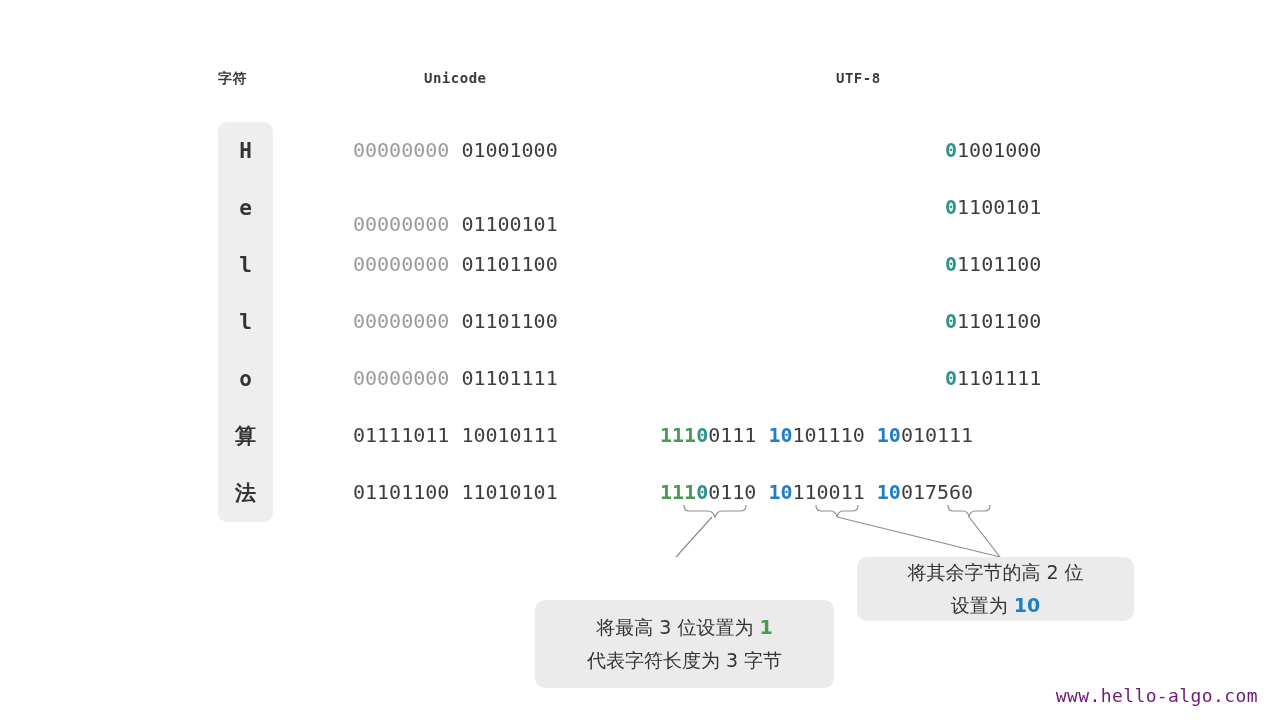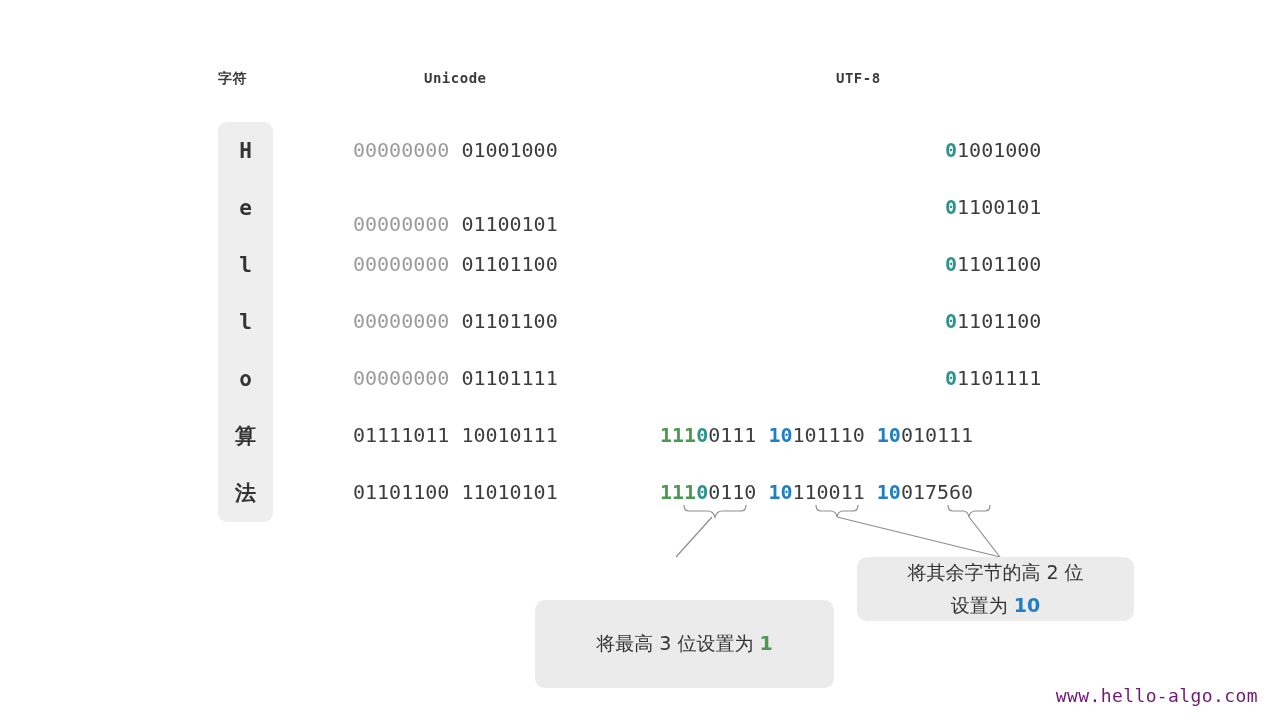--- a/index.html
+++ b/index.html
@@ -175,20 +175,21 @@
 
     <path d="M816,505 q0,6 5,6 h10 q5,0 6,6 q1,-6 6,-6 h10 q5,0 5,-6"></path>
     <line x1="837" y1="517" x2="1000" y2="557"></line>
 
     <path d="M948,505 q0,6 5,6 h10 q5,0 6,6 q1,-6 6,-6 h10 q5,0 5,-6"></path>
     <line x1="969" y1="517" x2="1000" y2="557"></line>
   </svg>
 
   <div class="callout" id="callout-left">
     <div class="line"><span>将最高 3 位设置为 </span><span class="green">1</span></div>
+    <div class="line">代表字符长度为 3 字节</div>
   </div>
 
   <div class="callout" id="callout-right">
     <div class="line">将其余字节的高 2 位</div>
     <div class="line"><span>设置为 </span><span class="blue">10</span></div>
   </div>
 
   <div id="watermark">www.hello-algo.com</div>
 
 </div>

